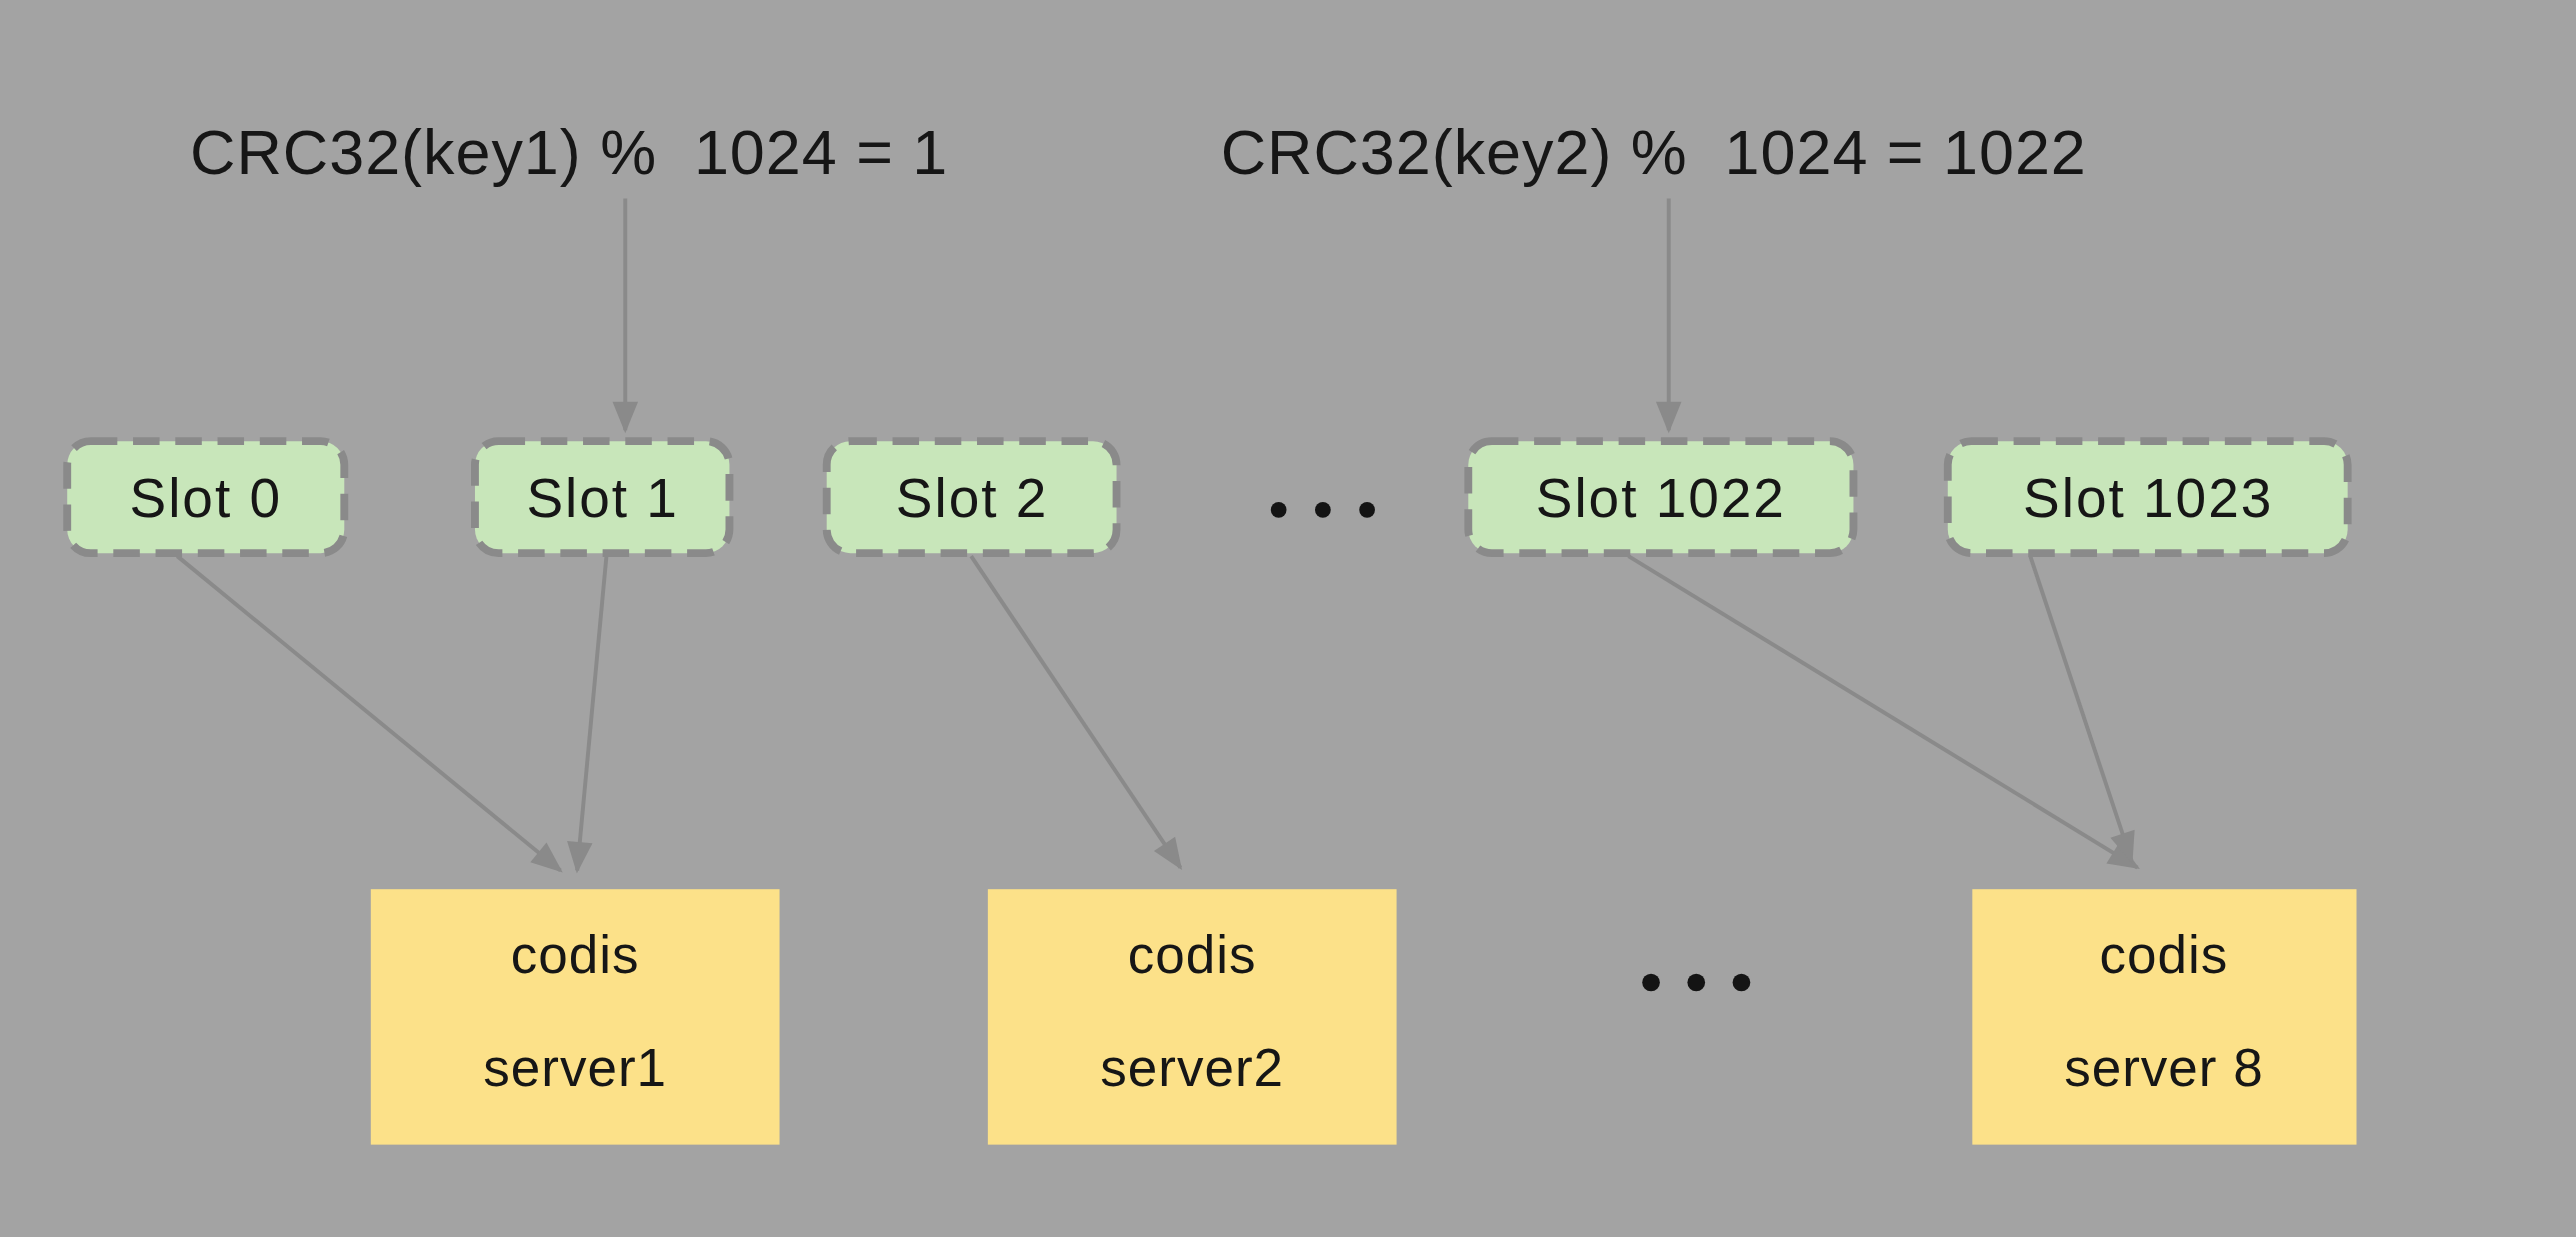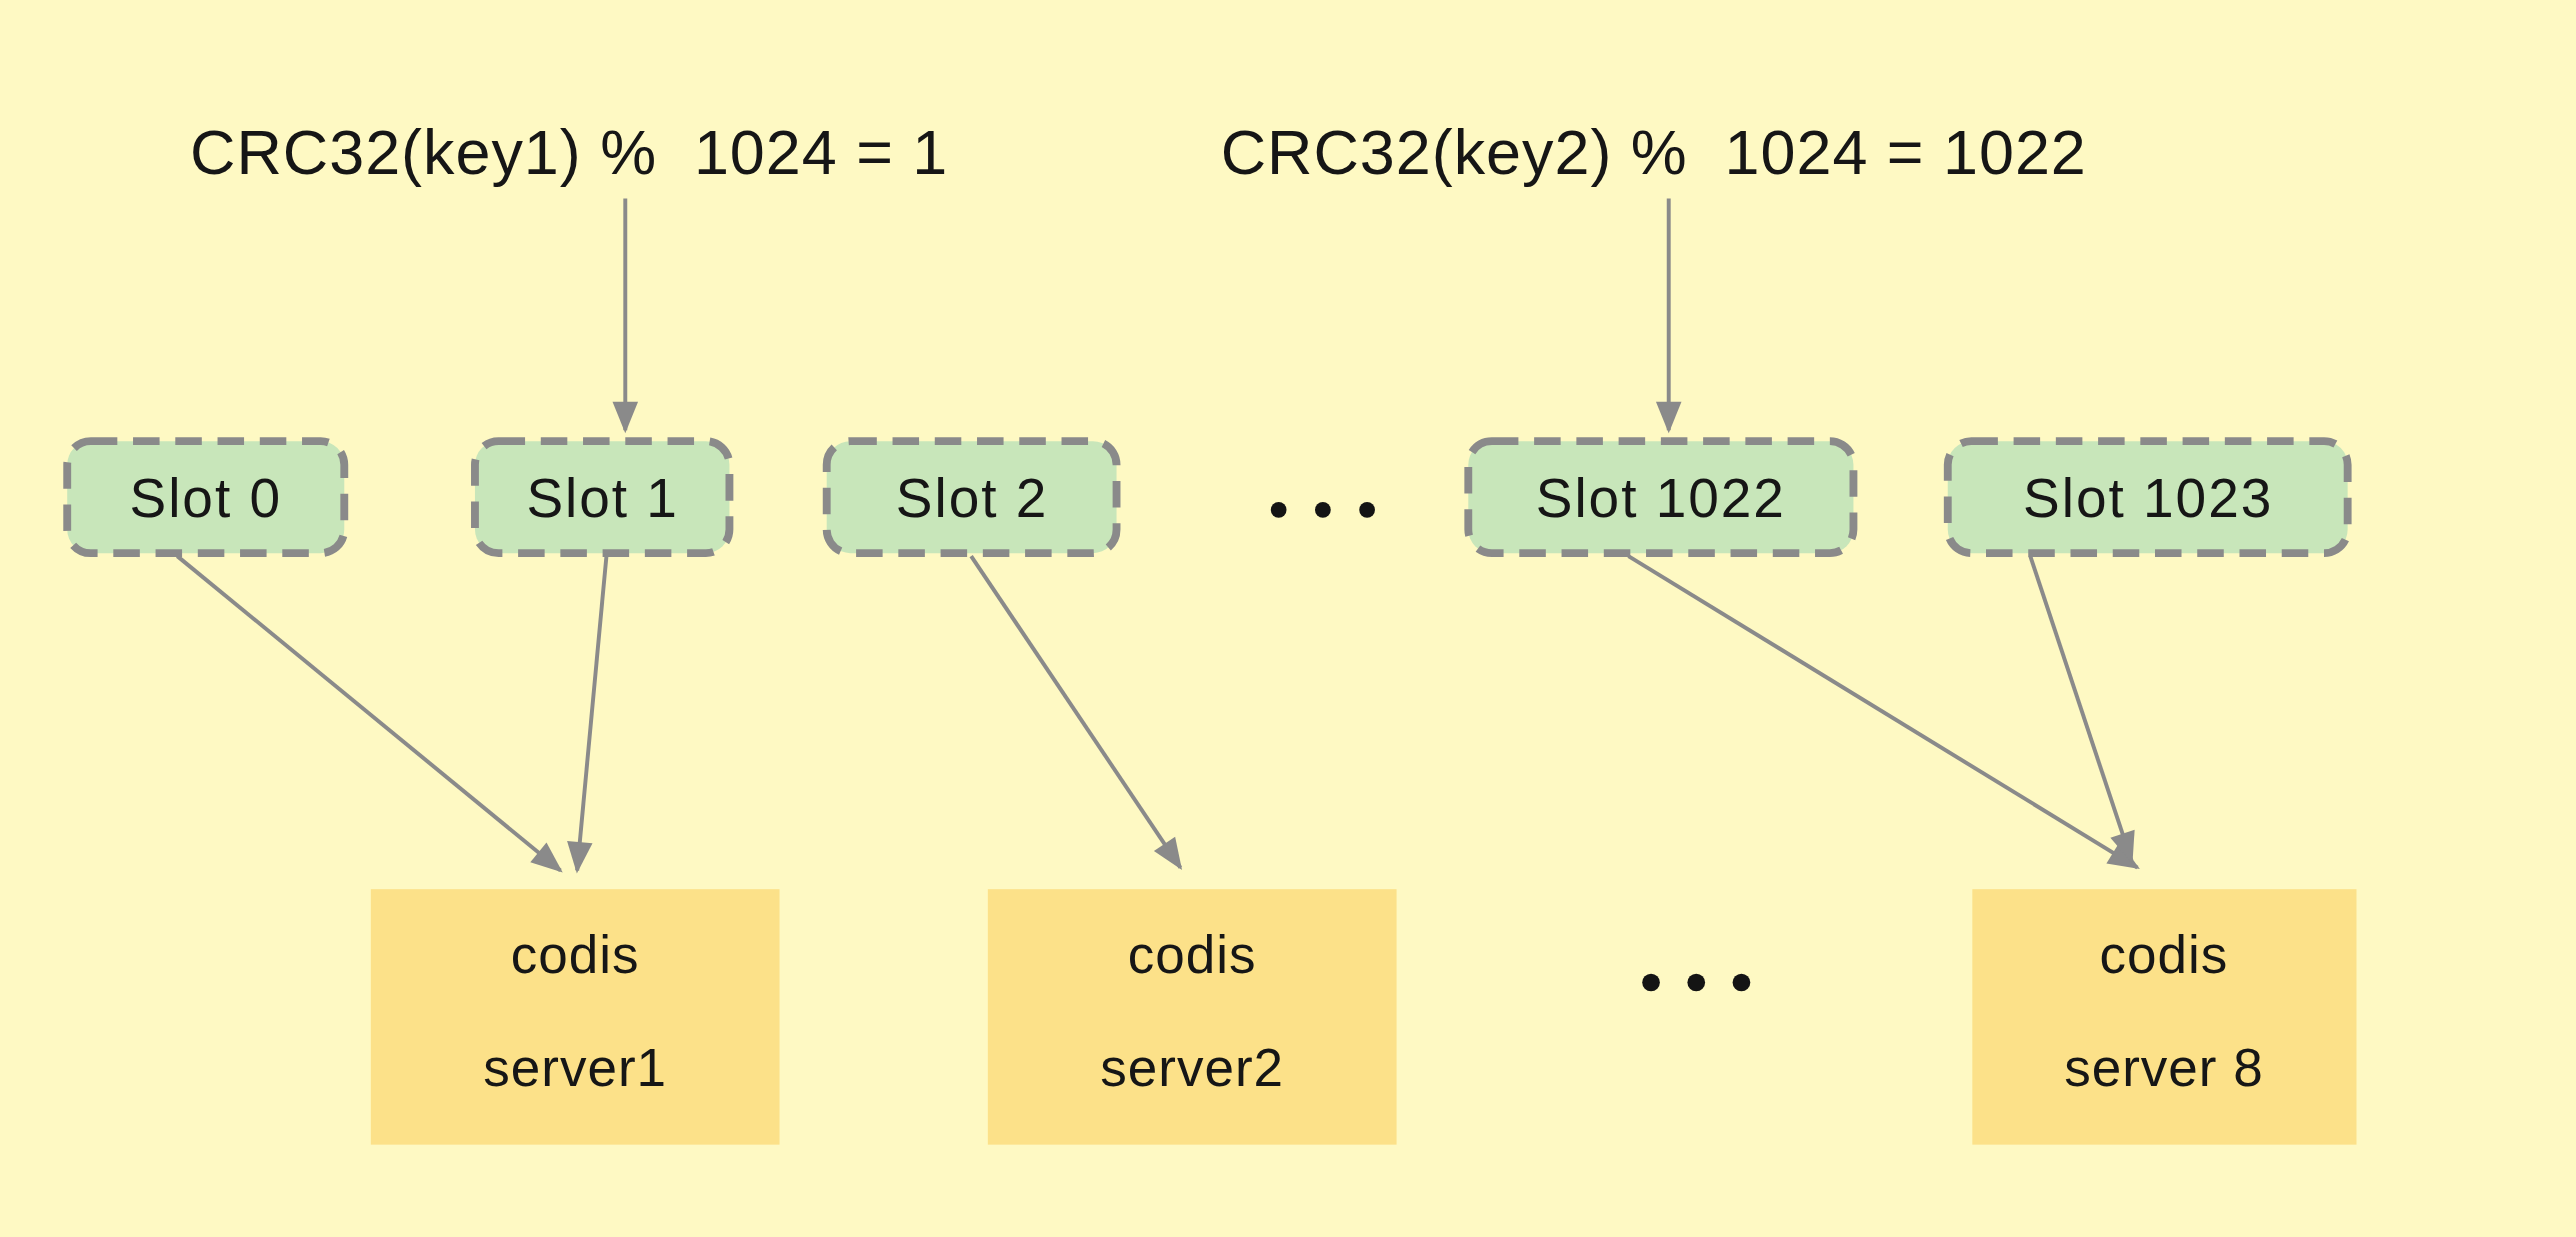--- a/index.html
+++ b/index.html
@@ -5,21 +5,21 @@
   html, body {
     margin: 0;
     padding: 0;
     background: #f9f6e7;
     font-family: "Liberation Sans", "DejaVu Sans", sans-serif;
   }
   .canvas {
     position: relative;
     width: 2576px;
     height: 1237px;
-    background: #fef9c3;
+    background: #a3a3a3;
     overflow: hidden;
   }
   svg { position: absolute; left: 0; top: 0; }
   .hash-label {
     font-size: 64px;
     letter-spacing: 1px;
     fill: #161616;
   }
   .slot-label {
     font-size: 56px;

